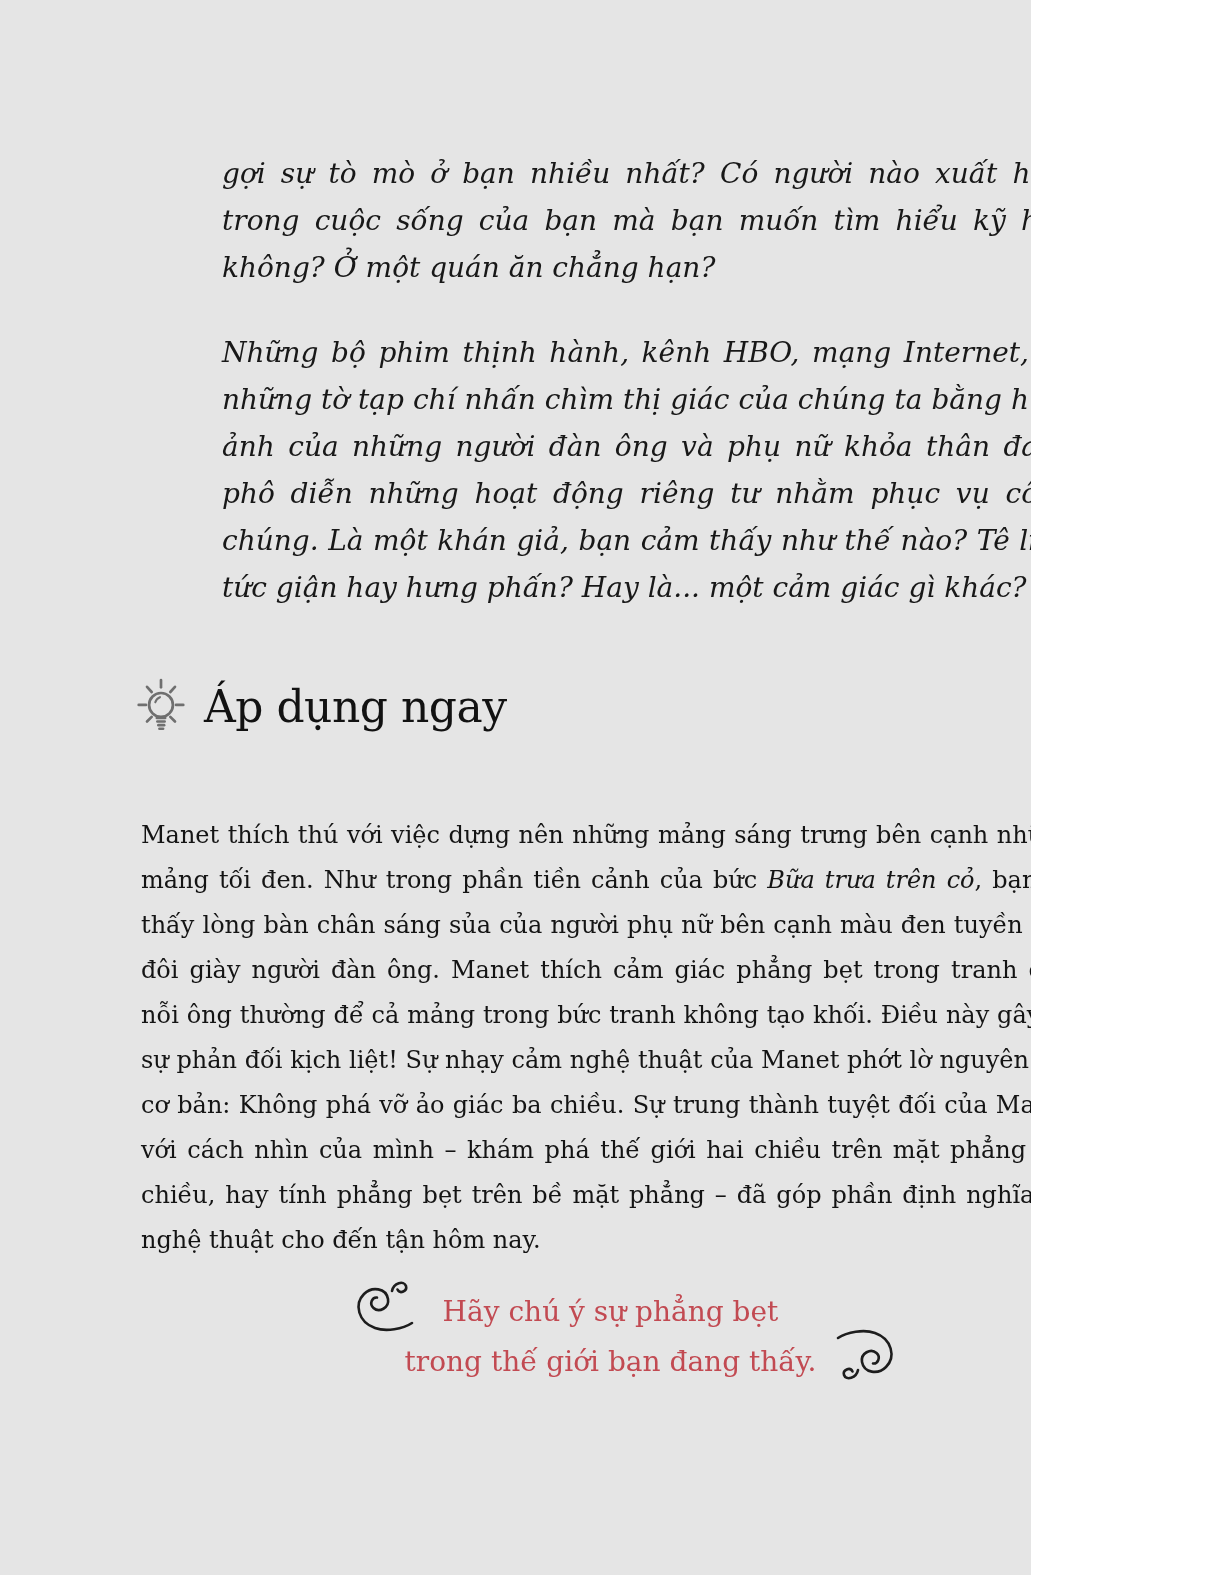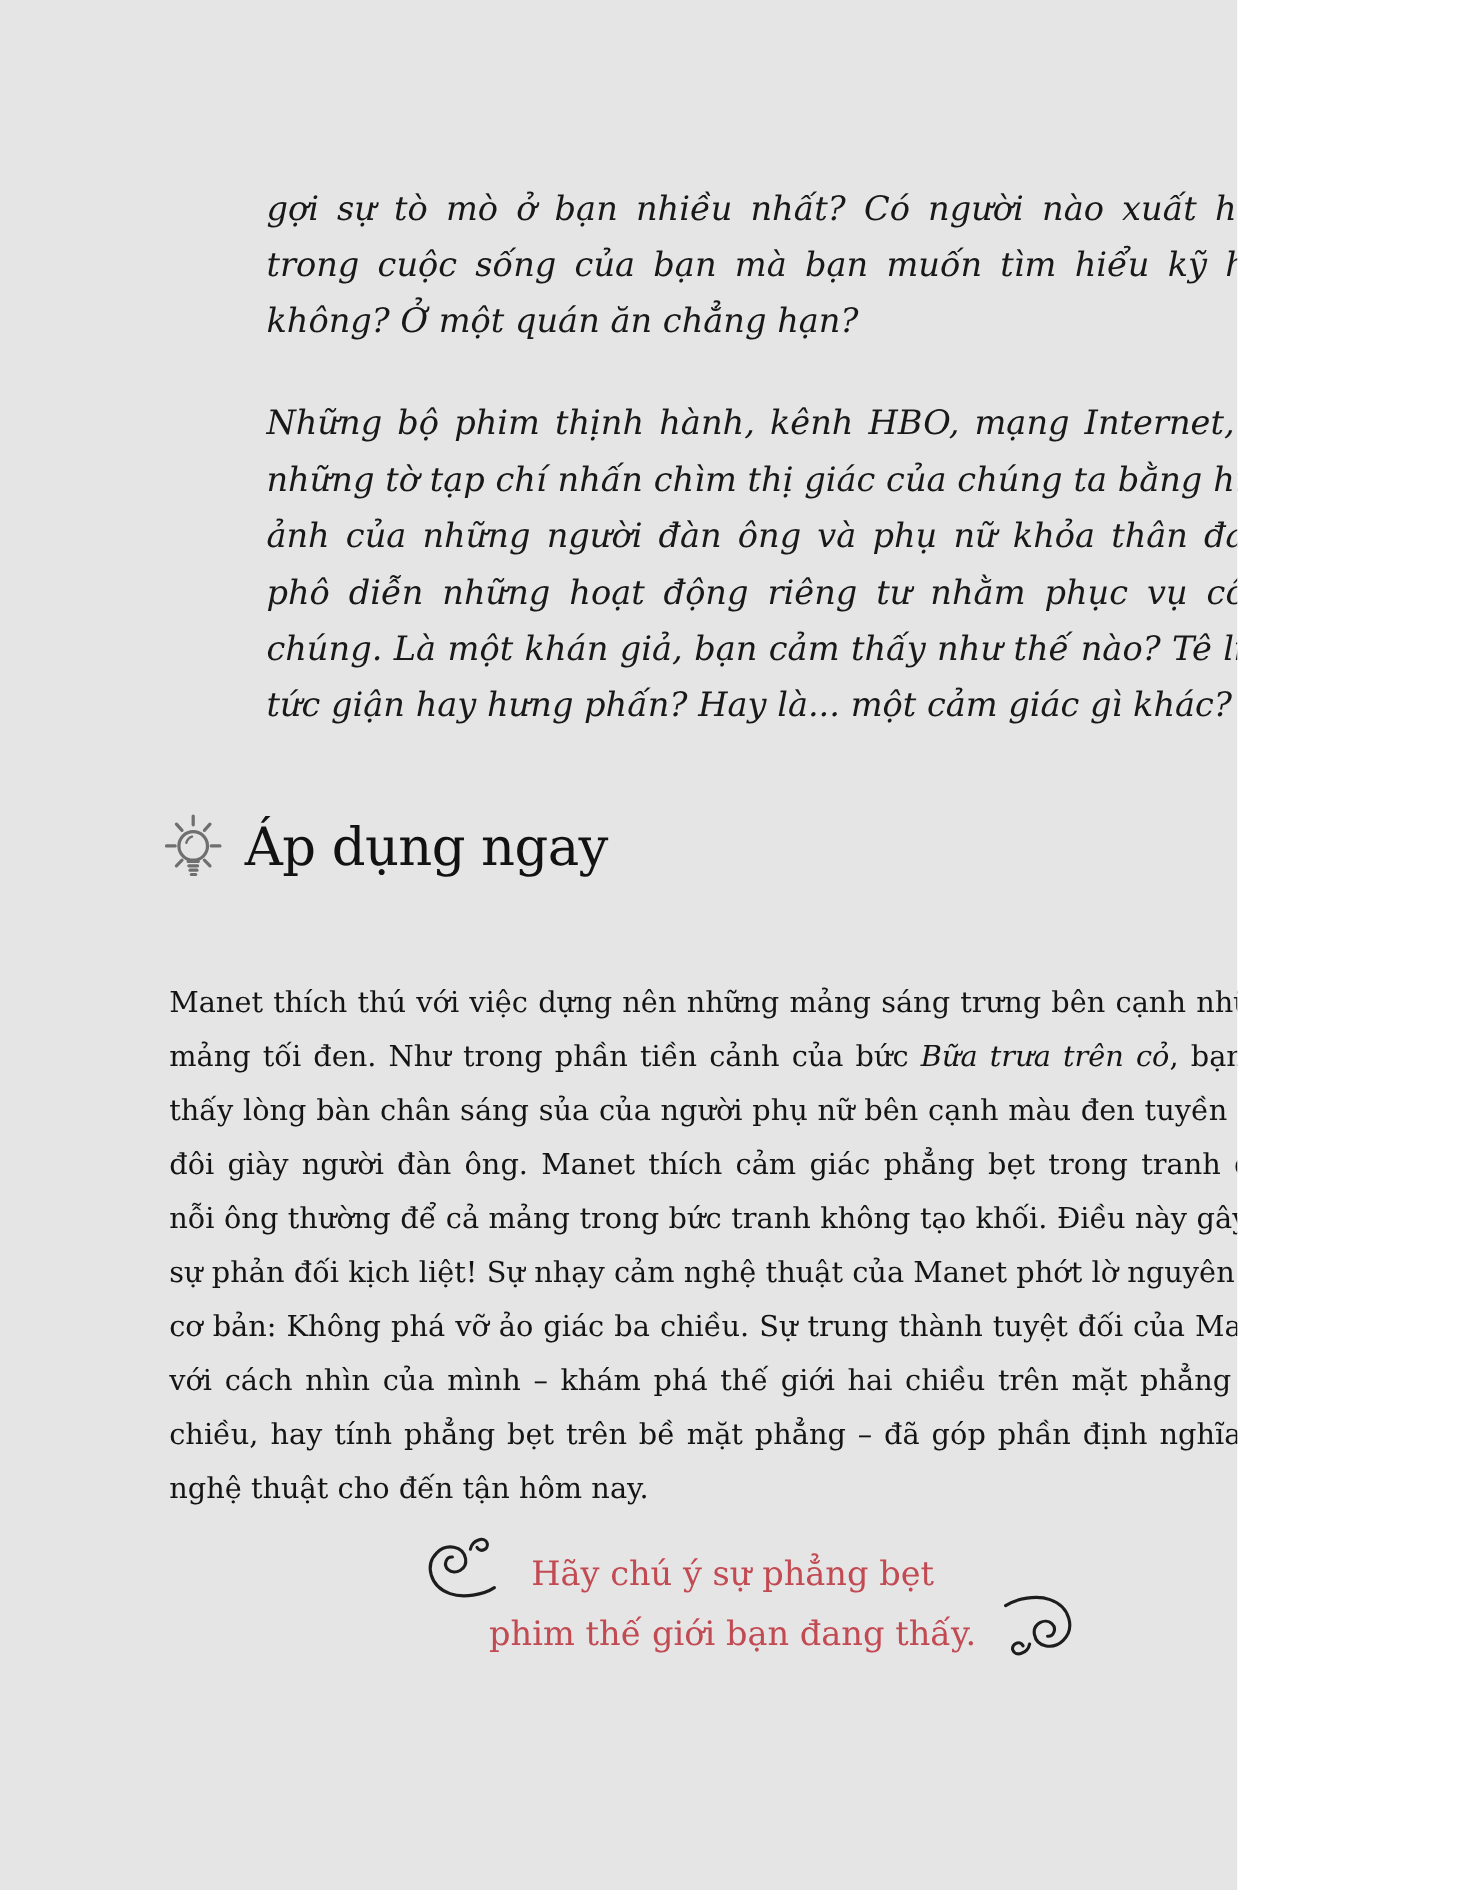--- a/index.html
+++ b/index.html
@@ -136,19 +136,19 @@
     <svg viewBox="0 0 66 56" width="66" height="56" fill="none" stroke="#1d1d1d" stroke-width="2.6" stroke-linecap="round">
       <g transform="rotate(180 33 28)">
         <path d="M64 44 C55 50 38 53 27 49 C10 43 6 25 16 15 C24 7 38 9 40 20 C41.5 29 31 34 25.5 29 C21 25 24 18 29 18.5"></path>
         <path d="M44 12 C45.5 4 56 1 58 7 C59.5 12 52 15.5 49.5 10.5"></path>
       </g>
     </svg>
   </span>
 
   <div class="pull-quote">
     <div>Hãy chú ý sự phẳng bẹt</div>
-    <div>phim thế giới bạn đang thấy.</div>
+    <div>trong thế giới bạn đang thấy.</div>
   </div>
 
   <div class="folio-num">165</div>
   <div class="folio-rule"></div>
 
 </div>
 
 </body></html>

